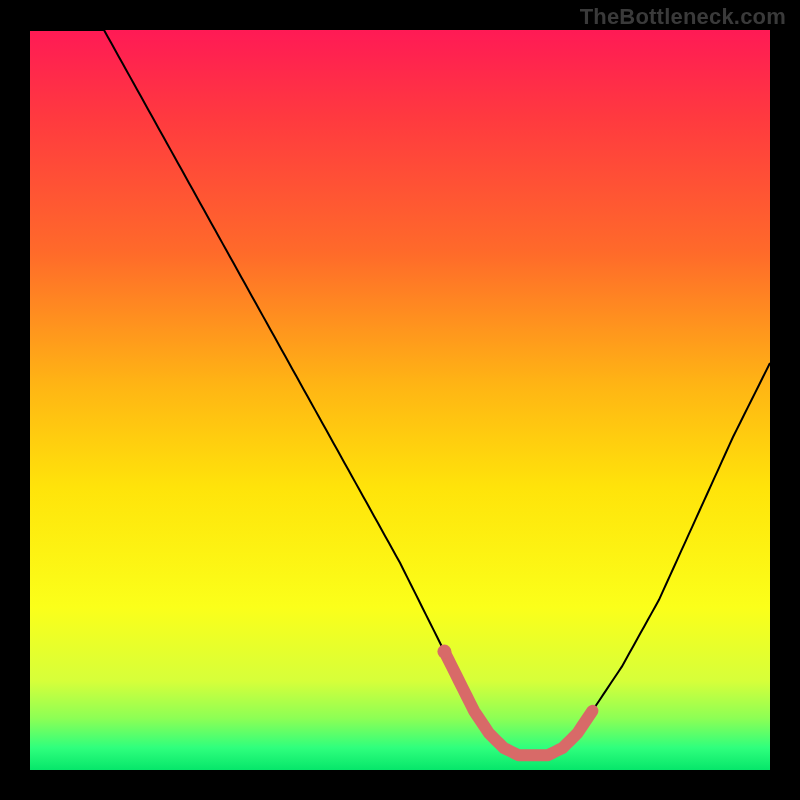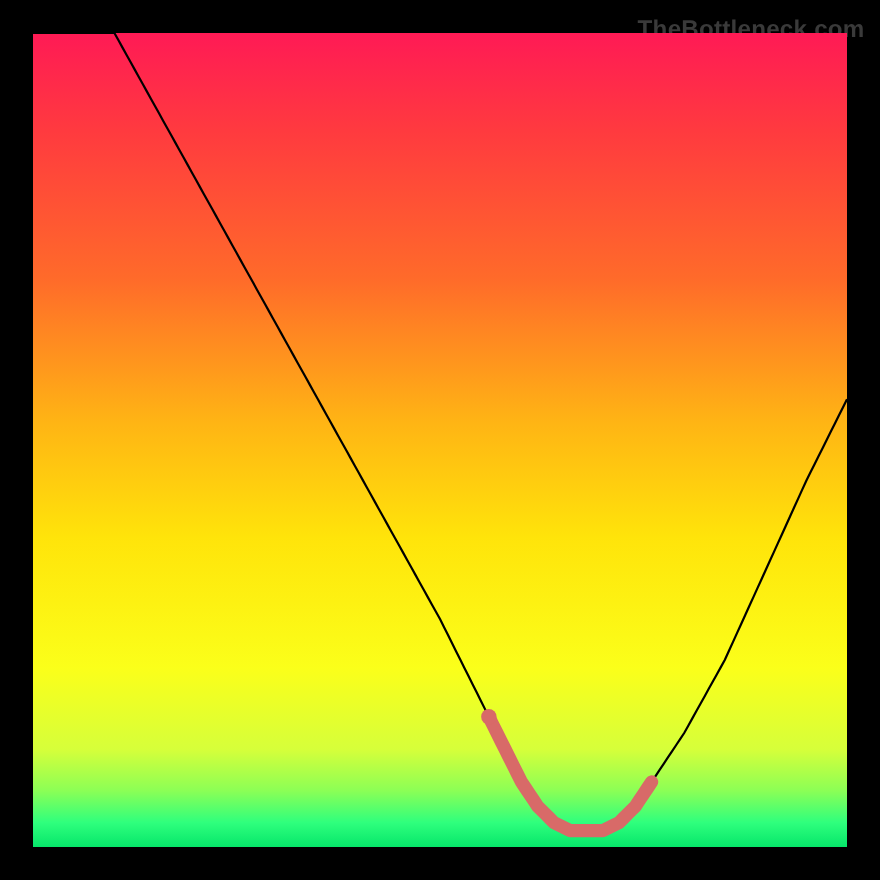--- a/index.html
+++ b/index.html
@@ -12,21 +12,21 @@
     overflow: hidden;
   }
   .frame {
     position: relative;
     width: 800px;
     height: 800px;
     background: #000000;
   }
   .watermark {
     position: absolute;
-    top: 14px;
+    top: 4px;
     right: 14px;
     color: #3a3a3a;
     font-size: 22px;
     font-weight: 600;
     letter-spacing: 0.2px;
     font-family: Arial, Helvetica, sans-serif;
   }
   .plot-wrap {
     position: absolute;
     left: 30px;

